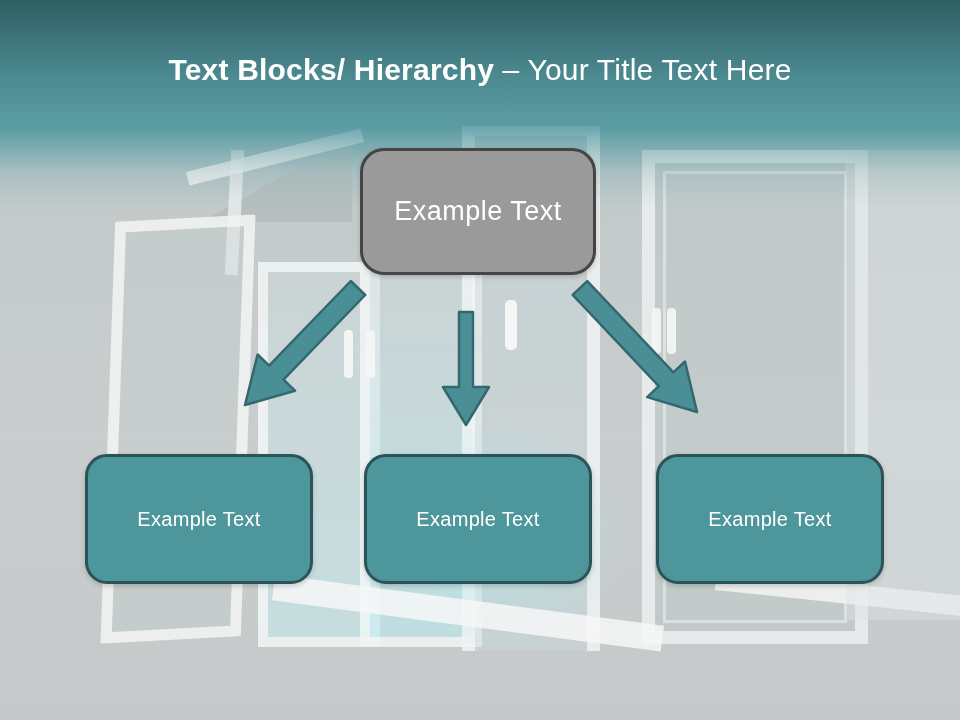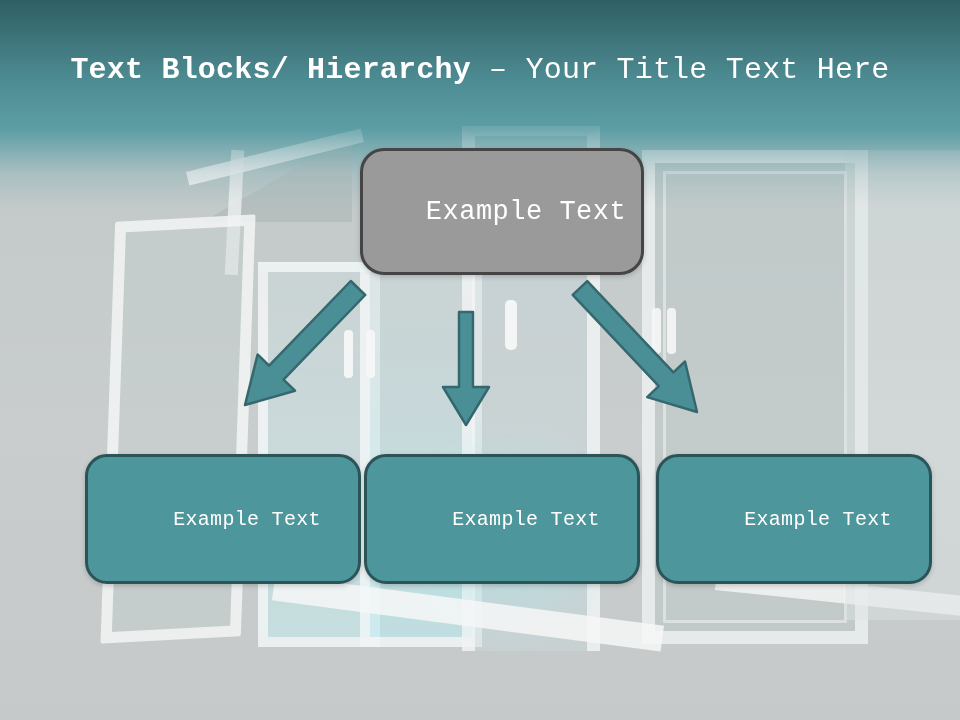--- a/index.html
+++ b/index.html
@@ -1,18 +1,18 @@
 <!DOCTYPE html>
 <html style="--header-dark: #2e5f63; --header-teal: #4d8b92; --header-light: #5d9ea5; --canvas-gray: #c4caca; --accent-teal: #4d969c; --accent-teal-border: #2b5459; --arrow-fill: #4a8f96; --arrow-stroke: #35686e; --root-gray: #9a9a9a; --root-gray-border: #454545; --text-white: #ffffff;"><head>
 <meta charset="utf-8">
 <style>
   html,body{margin:0;padding:0;background:#222;}
   .slide{
     position:relative;width:960px;height:720px;overflow:hidden;
-    font-family:Liberation Mono, monospace;
+    font-family:Liberation Sans, sans-serif;
     background:linear-gradient(180deg,
       var(--header-dark) 0%,
       var(--header-teal) 11%,
       var(--header-light) 18%,
       #a9bfc1 24%,
       var(--canvas-gray) 29%,
       #c9cdcd 60%,
       #c5c9c9 100%);
   }
 
@@ -49,21 +49,20 @@
   .glow{left:392px;top:418px;width:235px;height:235px;background:radial-gradient(ellipse at center,rgba(173,233,238,.7),rgba(173,233,238,0) 70%);}
   .sill-left{left:272px;top:600px;width:392px;height:26px;background:rgba(255,255,255,.85);transform:rotate(7.5deg);}
   .sill-right{left:715px;top:588px;width:345px;height:20px;background:rgba(255,255,255,.8);transform:rotate(6deg);}
   .wall-right{left:845px;top:150px;width:115px;height:470px;background:rgba(224,230,230,.45);}
 
   
   .block{
     position:absolute;display:flex;align-items:center;justify-content:center;
     color:var(--text-white);text-align:center;
     box-shadow:0 2px 5px rgba(0,0,0,.18);
-    padding-left:48px;
   }
   .root-block{
     left:360px;top:148px;width:230px;height:121px;border-radius:24px;
     background:var(--root-gray);border:3px solid var(--root-gray-border);
     font-size:27px;letter-spacing:.5px;
   }
   .child-block{
     width:222px;height:124px;border-radius:22px;top:454px;
     background:var(--accent-teal);border:3px solid var(--accent-teal-border);
     font-size:20px;letter-spacing:.3px;

